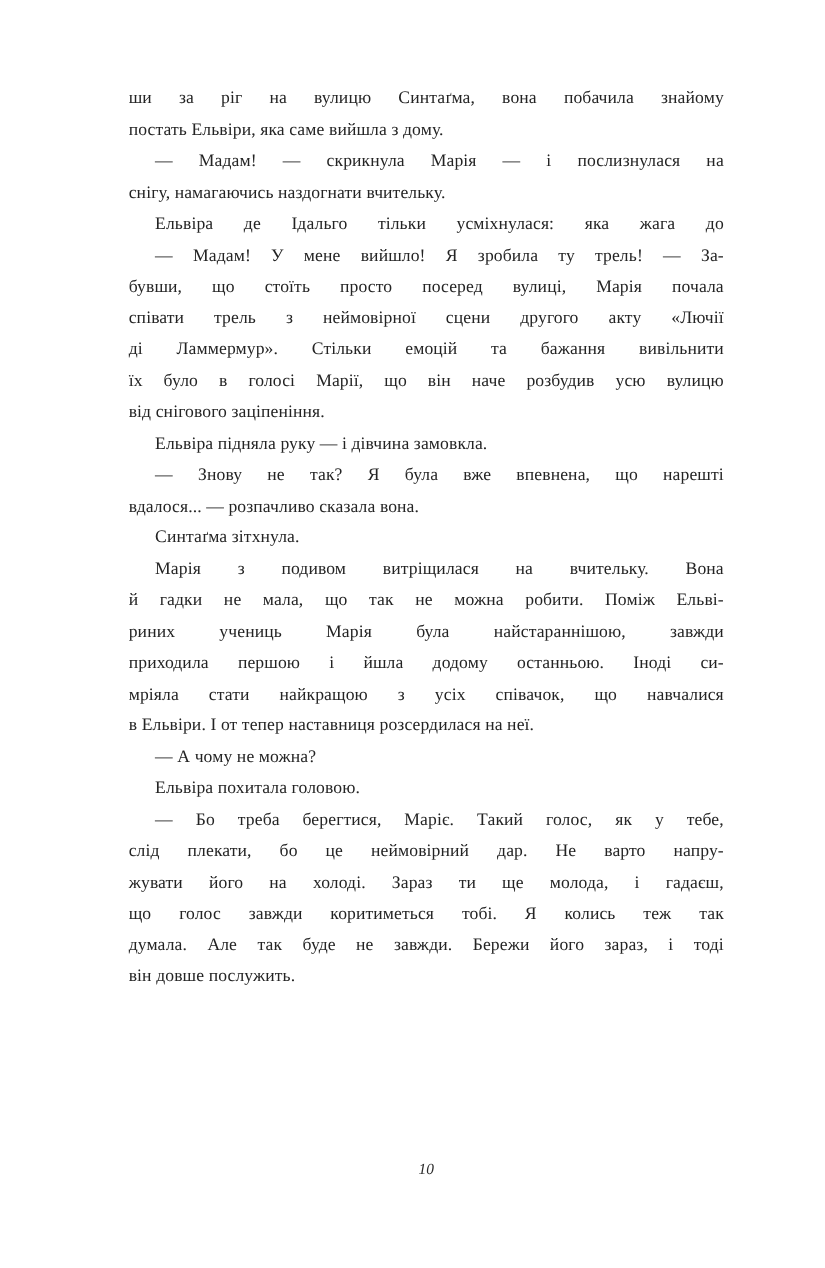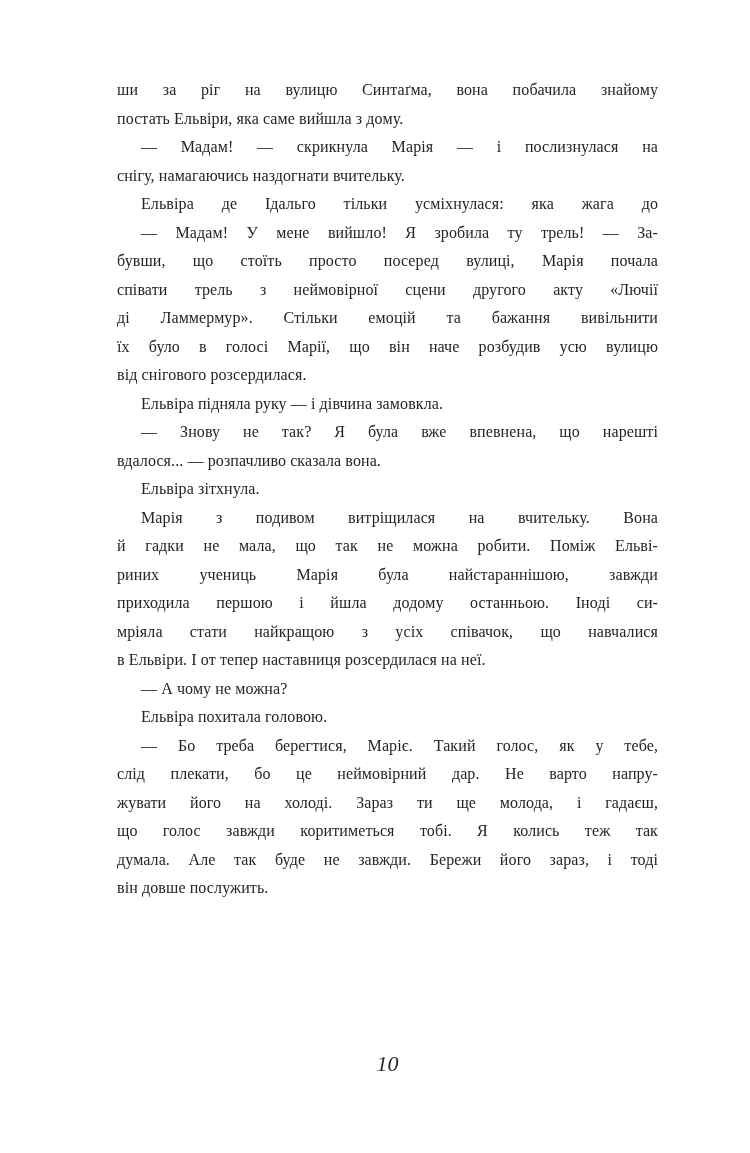--- a/index.html
+++ b/index.html
@@ -37,45 +37,45 @@
   .text-line.indent {
     text-indent: 24px;
   }
   .page-number {
     position: absolute;
     top: 1050px;
     left: 117px;
     width: 541px;
     text-align: center;
     font-style: italic;
-    font-size: 22px;
+    font-size: 14px;
     line-height: 28px;
     color: #2a2a2a;
   }
 </style>
 </head>
 <body>
 
 <div class="book-page">
   <div class="text-block">
       <div class="text-line">ши за ріг на вулицю Синтаґма, вона побачила знайому</div>
       <div class="text-line end">постать Ельвіри, яка саме вийшла з дому.</div>
       <div class="text-line indent">— Мадам! — скрикнула Марія — і послизнулася на</div>
       <div class="text-line end">снігу, намагаючись наздогнати вчительку.</div>
       <div class="text-line indent">Ельвіра де Ідальго тільки усміхнулася: яка жага до</div>
       <div class="text-line indent">— Мадам! У мене вийшло! Я зробила ту трель! — За-</div>
       <div class="text-line">бувши, що стоїть просто посеред вулиці, Марія почала</div>
       <div class="text-line">співати трель з неймовірної сцени другого акту «Лючії</div>
       <div class="text-line">ді Ламмермур». Стільки емоцій та бажання вивільнити</div>
       <div class="text-line">їх було в голосі Марії, що він наче розбудив усю вулицю</div>
-      <div class="text-line end">від снігового розсердилася.</div>
+      <div class="text-line end">від снігового заціпеніння.</div>
       <div class="text-line indent end">Ельвіра підняла руку — і дівчина замовкла.</div>
       <div class="text-line indent">— Знову не так? Я була вже впевнена, що нарешті</div>
       <div class="text-line end">вдалося... — розпачливо сказала вона.</div>
-      <div class="text-line indent end">Ельвіра зітхнула.</div>
+      <div class="text-line indent end">Синтаґма зітхнула.</div>
       <div class="text-line indent">Марія з подивом витріщилася на вчительку. Вона</div>
       <div class="text-line">й гадки не мала, що так не можна робити. Поміж Ельві-</div>
       <div class="text-line">риних учениць Марія була найстараннішою, завжди</div>
       <div class="text-line">приходила першою і йшла додому останньою. Іноді си-</div>
       <div class="text-line">мріяла стати найкращою з усіх співачок, що навчалися</div>
       <div class="text-line end">в Ельвіри. І от тепер наставниця розсердилася на неї.</div>
       <div class="text-line indent end">— А чому не можна?</div>
       <div class="text-line indent end">Ельвіра похитала головою.</div>
       <div class="text-line indent">— Бо треба берегтися, Маріє. Такий голос, як у тебе,</div>
       <div class="text-line">слід плекати, бо це неймовірний дар. Не варто напру-</div>

